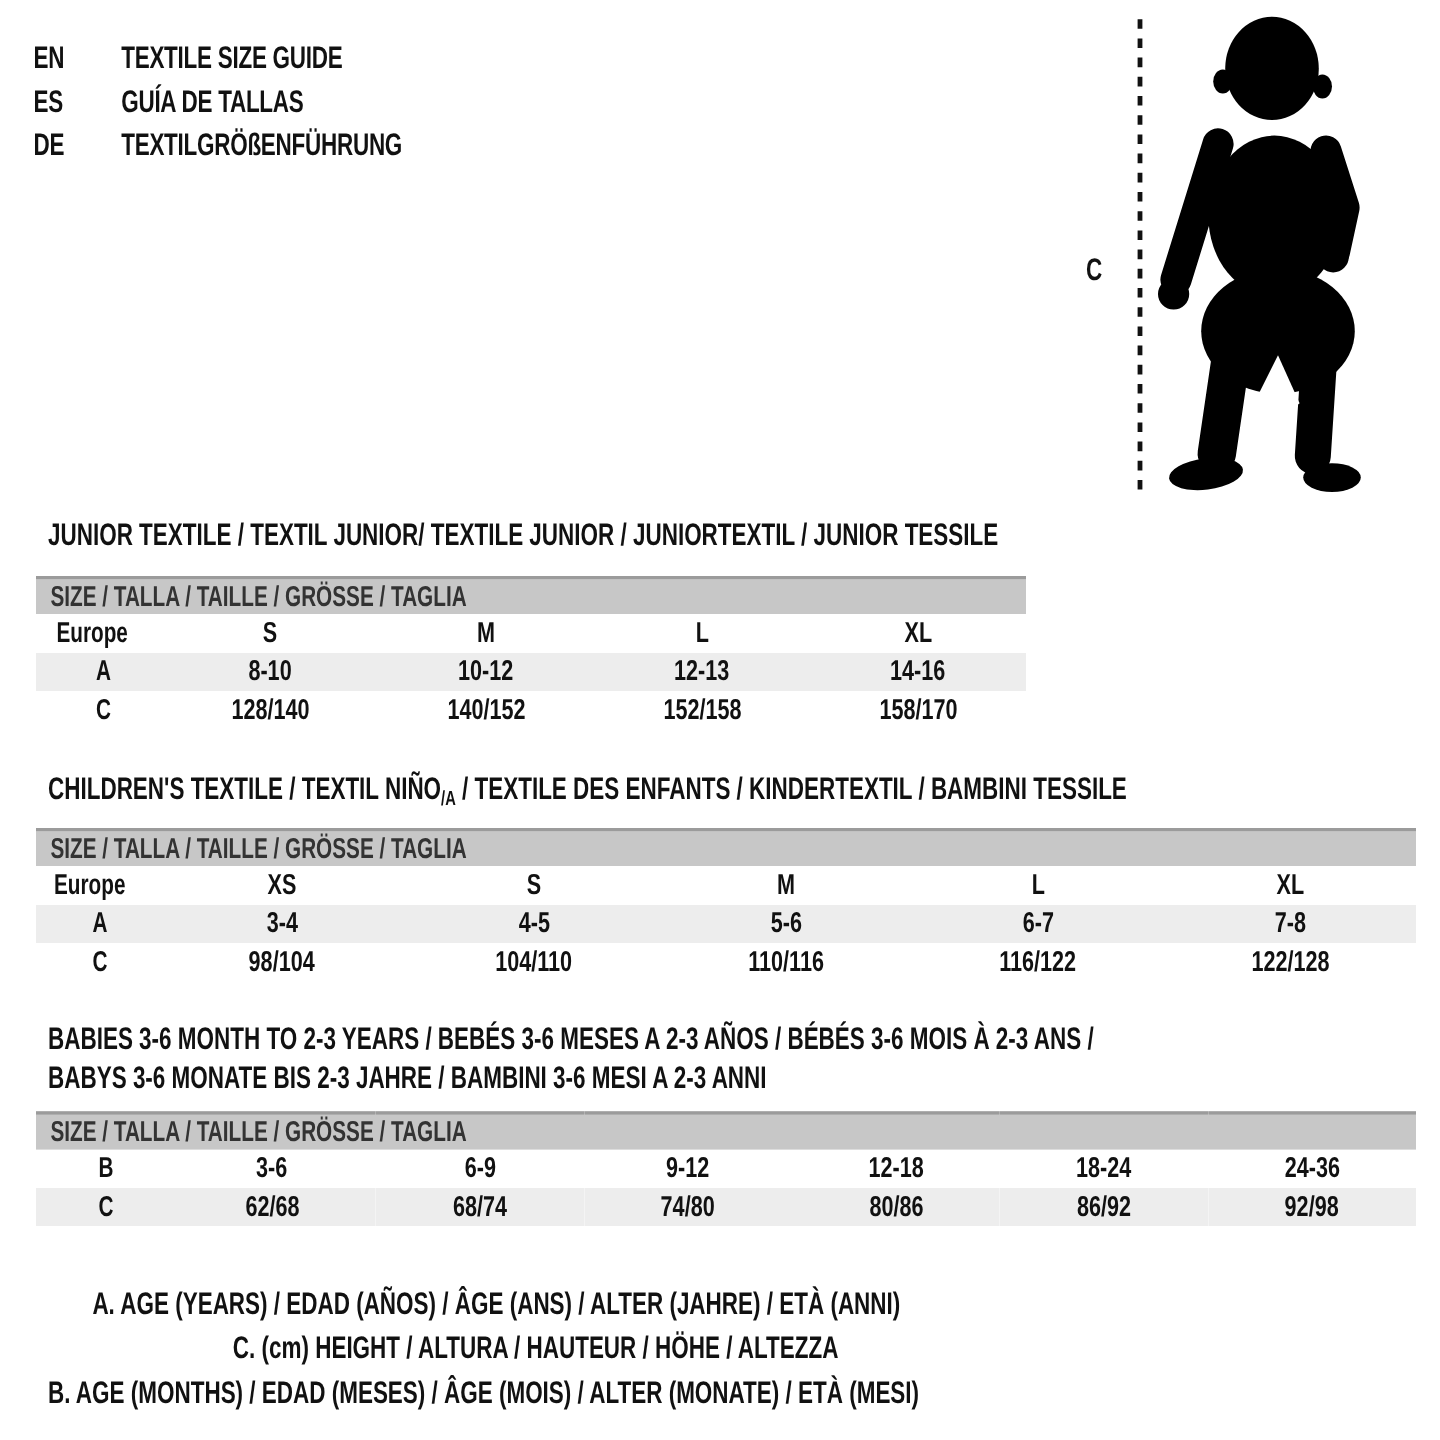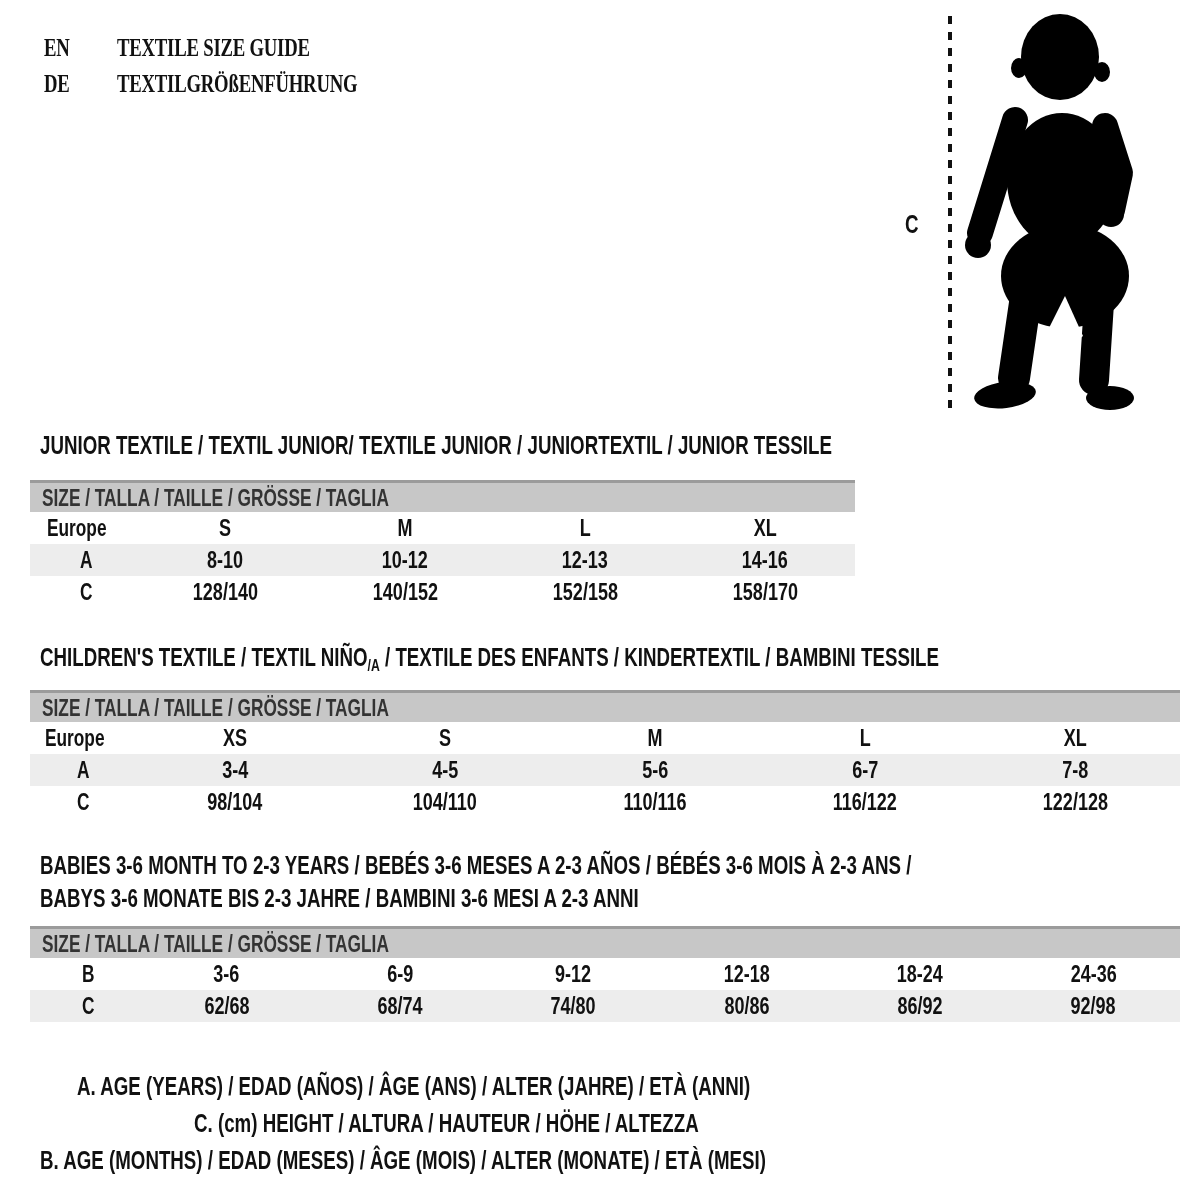--- a/index.html
+++ b/index.html
@@ -5,21 +5,21 @@
   html,body{margin:0;padding:0;background:#fff;}
   .page{
     position:relative;width:1200px;height:1200px;background:#fff;overflow:hidden;
     font-family:"Liberation Sans","DejaVu Sans",sans-serif;font-weight:bold;color:#111;
   }
   
   .cx{display:inline-block;transform:scaleX(0.72);transform-origin:0 50%;white-space:nowrap;}
   .cxc{display:inline-block;transform:scaleX(0.75);transform-origin:50% 50%;white-space:nowrap;}
 
   
-  .langs{position:absolute;left:44px;top:30px;font-family:Liberation Serif, serif;}
+  .langs{position:absolute;left:28px;top:30px;}
   .lang-row{display:flex;align-items:center;height:36px;font-size:26px;letter-spacing:-0.3px;}
   .lang-code{width:73px;flex:0 0 73px;}
 
   
   .figure-svg{position:absolute;left:898px;top:8px;}
   .c-label{position:absolute;left:905px;top:210px;font-size:26px;line-height:28px;}
 
   
   .sec-title{position:absolute;left:40px;font-size:26px;line-height:28px;}
   .sec-title .sub{font-size:17px;vertical-align:-5px;}
@@ -42,20 +42,24 @@
 </style>
 </head>
 <body>
 
 <div class="page">
 
   <div class="langs">
     <div class="lang-row">
       <span class="lang-code cx">EN</span>
       <span class="cx">TEXTILE SIZE GUIDE</span>
+    </div>
+    <div class="lang-row">
+      <span class="lang-code cx">ES</span>
+      <span class="cx">GUÍA DE TALLAS</span>
     </div>
     <div class="lang-row">
       <span class="lang-code cx">DE</span>
       <span class="cx">TEXTILGRÖßENFÜHRUNG</span>
     </div>
   </div>
 
   <svg class="figure-svg" width="247" height="408" viewBox="0 0 247 408">
     <line x1="52" y1="8" x2="52" y2="402" stroke="#111" stroke-width="4" stroke-dasharray="8 8"></line>
     <g fill="#000">

